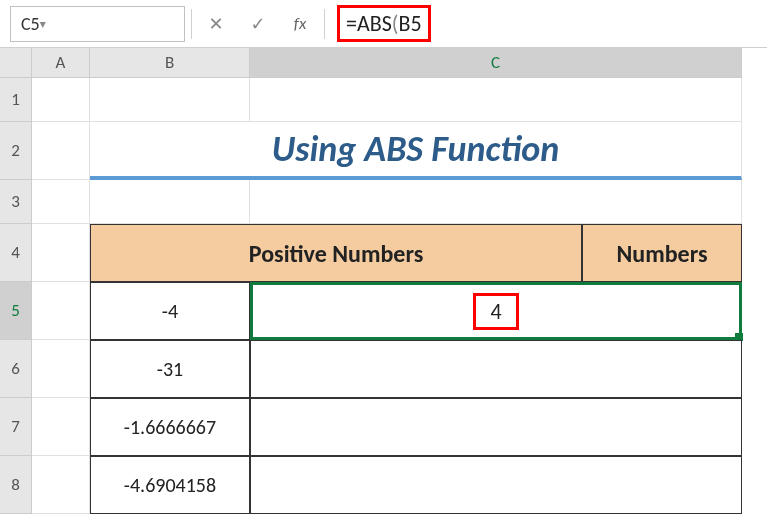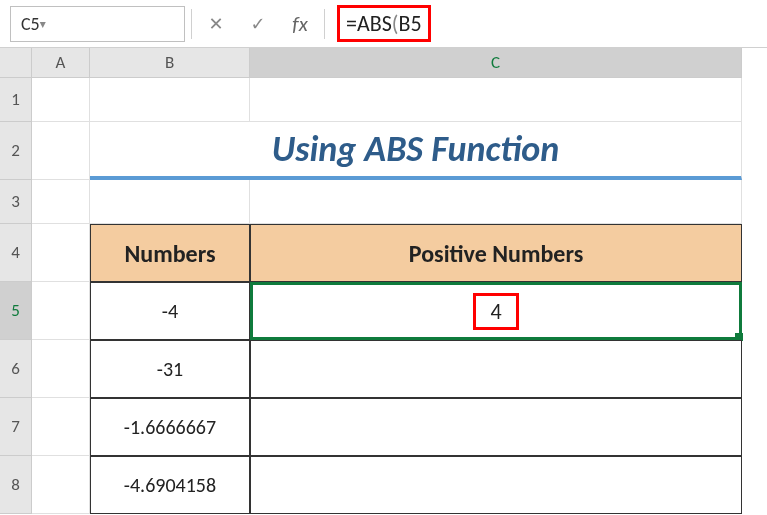--- a/index.html
+++ b/index.html
@@ -47,21 +47,21 @@
       width: 36px;
       height: 34px;
       display: flex;
       align-items: center;
       justify-content: center;
       color: #888;
       font-size: 18px;
     }
     .fx-label {
       font-style: italic;
-      font-size: 21px;
+      font-size: 17px;
       color: #666;
       width: 36px;
       text-align: center;
     }
     .formula-input-wrap {
       flex: 1;
       display: flex;
       align-items: flex-end;
       padding-left: 6px;
     }
@@ -252,22 +252,22 @@
         <div class="cell col-a"></div>
         <div class="cell title-cell">Using ABS Function</div>
       </div>
       <div class="grid-row" style="height:44px">
         <div class="cell col-a"></div>
         <div class="cell col-b"></div>
         <div class="cell col-c"></div>
       </div>
       <div class="grid-row" style="height:58px">
         <div class="cell col-a"></div>
+        <div class="cell col-c table-header">Positive Numbers</div>
         <div class="cell col-b table-header">Numbers</div>
-        <div class="cell col-c table-header">Positive Numbers</div>
       </div>
       <div class="grid-row" style="height:58px">
         <div class="cell col-a"></div>
         <div class="cell col-b table-cell-b">-4</div>
         <div class="cell col-c table-cell-c selected-cell">
           <span class="value-highlight">4</span>
         </div>
       </div>
       <div class="grid-row" style="height:58px">
         <div class="cell col-a"></div>

